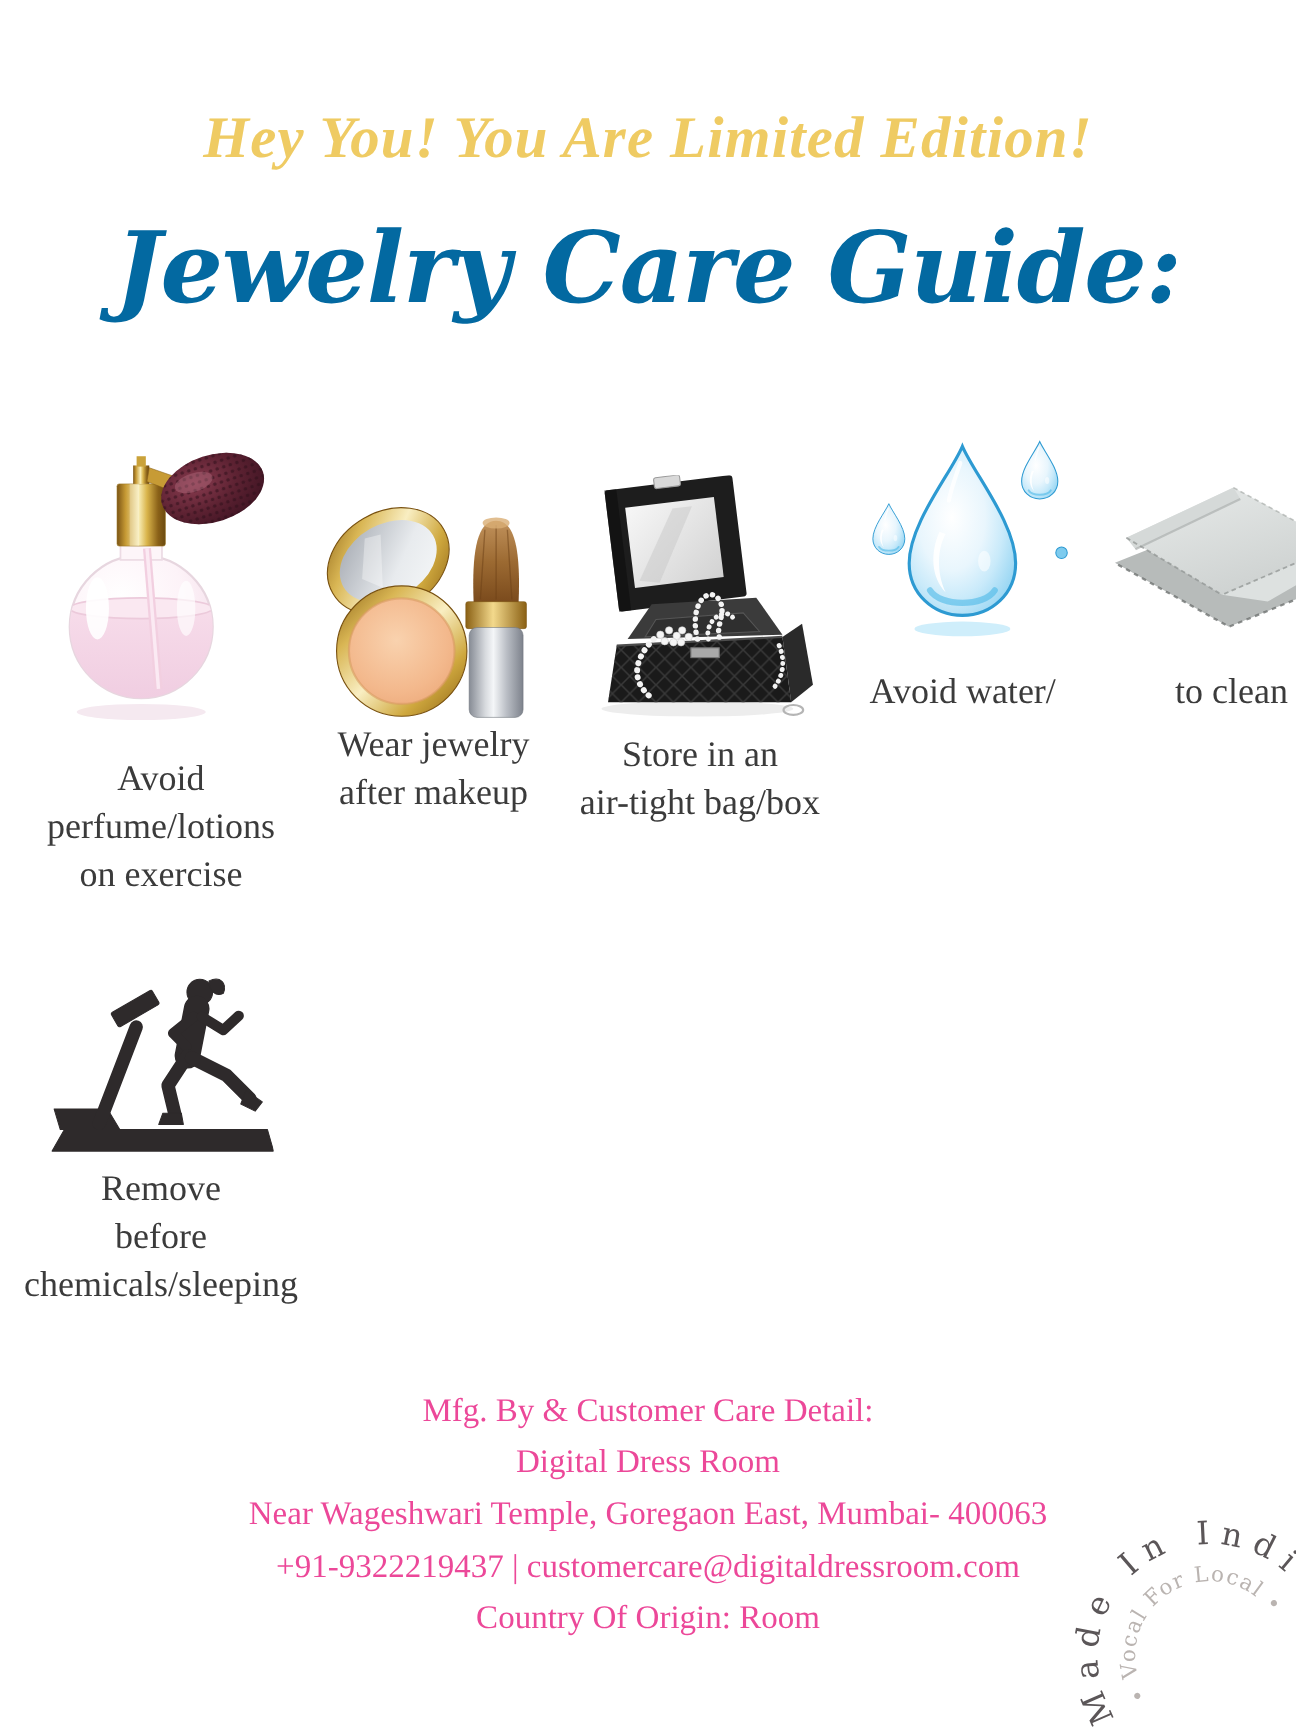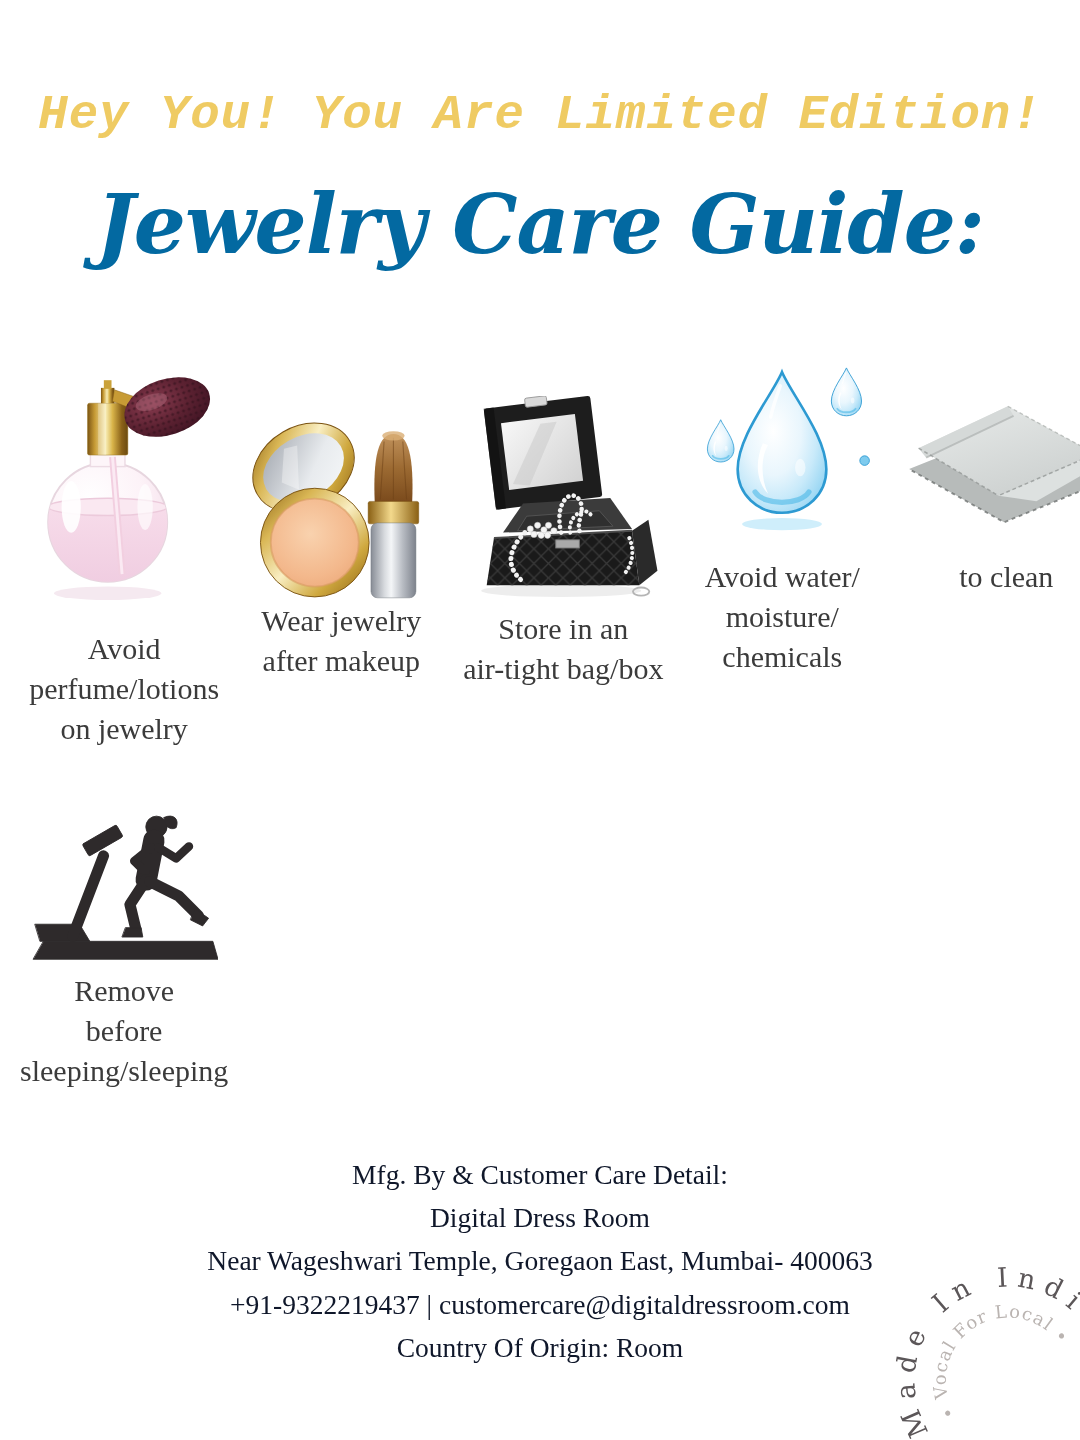--- a/index.html
+++ b/index.html
@@ -1,19 +1,19 @@
 <!DOCTYPE html>
 <html><head>
 <meta charset="utf-8">
 <style>
   html,body{margin:0;padding:0;background:#ffffff;width:1080px;height:1440px;overflow:hidden;}
   .page{position:relative;width:1080px;height:1440px;background:#fff;font-family:"Liberation Serif",serif;}
   .inner{padding-top:86px;text-align:center;}
   .tagline{
-    font-family:Liberation Mono, monospace;font-style:italic;font-weight:700;
+    font-family:Liberation Serif, serif;font-style:italic;font-weight:700;
     font-size:49px;color:#efcb63;letter-spacing:1px;line-height:1.2;
   }
   .title{
     margin:30px 0 0 0;font-family:"DejaVu Serif",serif;font-style:italic;font-weight:700;
     font-size:82px;color:#0369a1;letter-spacing:-1px;line-height:1.2;
   }
   .grid{
     margin:88px auto 0 auto;width:1040px;
     display:grid;grid-template-columns:1fr 1fr 1fr 1fr 1fr;column-gap:10px;row-gap:46px;
   }
@@ -24,21 +24,21 @@
   .caption{
     font-size:30px;color:#3b3b3b;line-height:1.33;text-align:center;margin-top:10px;
   }
   .cell.item-1 .caption{margin-top:28px;}
   .cell.item-2 .caption{margin-top:0;}
   .cell.item-3 .caption{margin-top:8px;}
   .cell.item-4 .caption{margin-top:24px;}
   .cell.item-5 .caption{margin-top:24px;}
   .cell.item-6 .caption{margin-top:4px;}
   .footer{
-    margin-top:62px;text-align:center;font-size:27.5px;color:#0f172a;line-height:1.58;
+    margin-top:62px;text-align:center;font-size:27.5px;color:#ec4899;line-height:1.58;
   }
   .stamp{position:absolute;left:828px;top:1222px;pointer-events:none;}
   .stamp .outer-arc{fill:#5b5658;font-family:"DejaVu Serif",serif;font-size:27px;letter-spacing:3px;}
   .stamp .inner-arc{fill:#bab4b1;font-family:"DejaVu Serif",serif;font-size:18px;letter-spacing:2px;}
 </style>
 </head>
 <body>
 
 <div class="page">
   <div class="inner">
@@ -98,21 +98,21 @@
             <polygon points="95,30 118,38 114,50 93,42" fill="#c79b35" stroke="#8a6118" stroke-width="0.5"></polygon>
             <g transform="rotate(-18 150 48)">
               <ellipse cx="150" cy="48" rx="46" ry="29" fill="url(#bulbG)"></ellipse>
               <ellipse cx="150" cy="48" rx="46" ry="29" fill="url(#mesh)" opacity="0.55"></ellipse>
               <ellipse cx="136" cy="38" rx="17" ry="8" fill="#b06a7d" opacity="0.45"></ellipse>
             </g>
           </svg>
         </div>
         <div class="caption">
             <div>Avoid perfume/lotions</div>
-            <div>on jewelry</div>
+            <div>on exercise</div>
           </div>
       </div>
 
       <div class="cell row1 item-2">
         <div class="icon-box">
           <svg width="206" height="188" viewBox="0 0 220 200">
             <defs>
               <linearGradient id="goldRing" x1="0" y1="0" x2="1" y2="1">
                 <stop offset="0%" stop-color="#8a6014"></stop>
                   <stop offset="25%" stop-color="#d9b654"></stop>
@@ -240,21 +240,20 @@
               <path d="M113,26 C108,40 104,52 102,62" stroke="#ffffff" stroke-width="4" fill="none" opacity="0.8" stroke-linecap="round"></path>
               <ellipse cx="136" cy="120" rx="6" ry="10" fill="#ffffff" opacity="0.55"></ellipse>
             </g>
             <use href="#drop" transform="translate(10,62) scale(0.30)"></use>
             <use href="#drop" transform="translate(150,2) scale(0.34)"></use>
             <circle cx="210" cy="112" r="5.5" fill="#7ecbee" stroke="#2d9ad2"></circle>
           </svg>
         </div>
         <div class="caption">
             <div>Avoid water/</div>
-            <div>moisture/ chemicals</div>
           </div>
       </div>
 
       <div class="cell row2 item-5">
         <div class="icon-box">
           <svg width="228" height="145" viewBox="0 0 240 150">
             <defs>
               <linearGradient id="clothG" x1="0" y1="0" x2="0.6" y2="1">
                 <stop offset="0%" stop-color="#e8ebea"></stop>
                   <stop offset="100%" stop-color="#cdd1d0"></stop>
@@ -291,21 +290,21 @@
               <path d="M136,98 L117,127 L124,156" fill="none" stroke-width="13"></path>
               <polygon points="112,154 130,154 132,165 108,165"></polygon>
               <path d="M140,100 L174,117 L197,140" fill="none" stroke-width="13"></path>
               <polygon points="193,132 209,143 202,152 188,145"></polygon>
             </g>
           </svg>
         </div>
         <div class="caption">
             <div>Remove</div>
             <div>before</div>
-            <div>sleeping/sleeping</div>
+            <div>chemicals/sleeping</div>
           </div>
       </div>
 
     </div>
 
     <div class="footer">
         <div>Mfg. By &amp; Customer Care Detail:</div>
         <div>Digital Dress Room</div>
         <div>Near Wageshwari Temple, Goregaon East, Mumbai- 400063</div>
         <div>+91-9322219437 | customercare@digitaldressroom.com</div>

